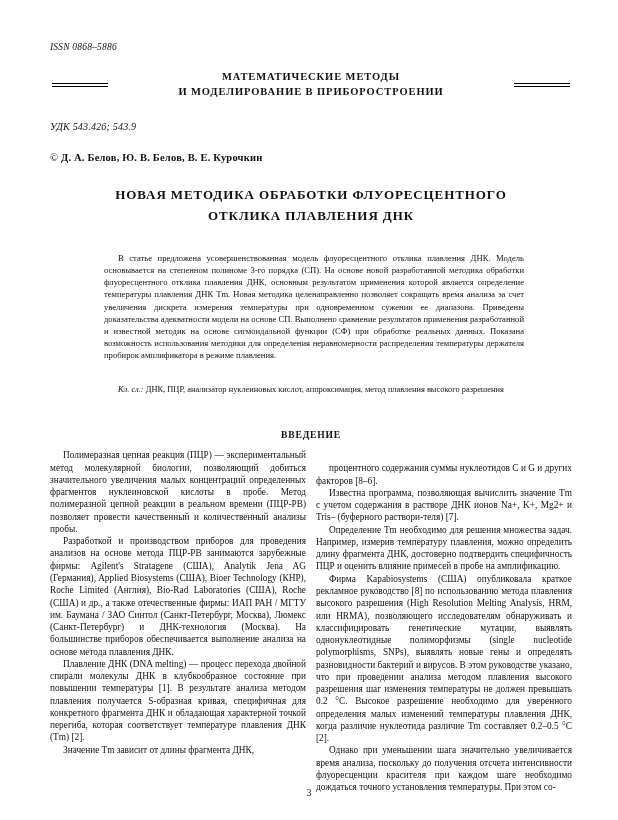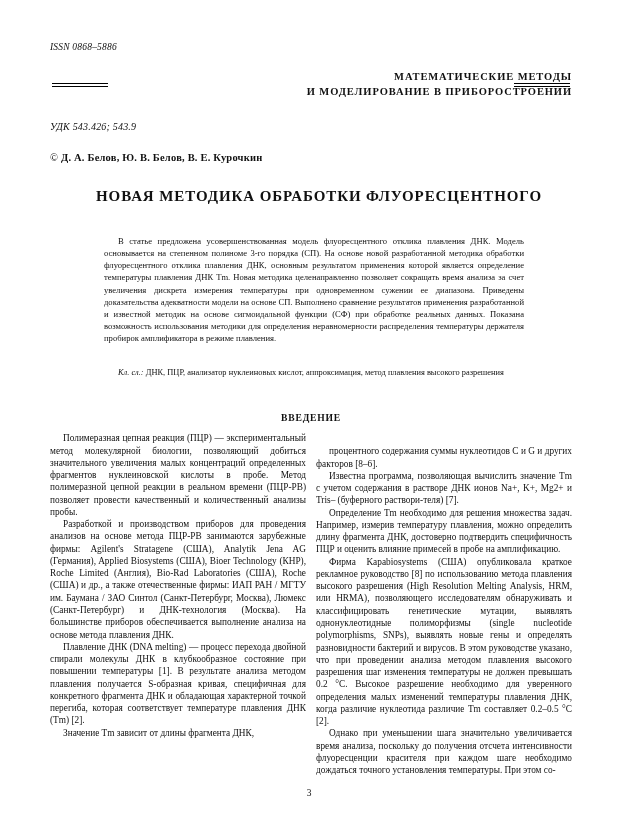--- a/index.html
+++ b/index.html
@@ -28,21 +28,21 @@
     flex: 0 0 auto;
     letter-spacing: 0.2px;
   }
   .journal-line {
     flex: 1 1 auto;
     text-align: center;
     padding-right: 4px;
   }
   .rubric {
     margin-top: 17px;
-    text-align: right;
+    text-align: center;
     font-size: 10.5px;
     font-weight: bold;
     letter-spacing: 0.9px;
     line-height: 1.45;
     position: relative;
   }
   .rubric .rule-left, .rubric .rule-right {
     position: absolute;
     top: 14px;
     width: 56px;
@@ -62,22 +62,22 @@
     margin-top: 20px;
     font-size: 10.5px;
     font-weight: bold;
     letter-spacing: 0.2px;
   }
   .authors .copyr {
     font-weight: normal;
   }
   .title {
     margin-top: 22px;
-    text-align: right;
-    font-size: 15px;
+    text-align: center;
+    font-size: 13px;
     font-weight: bold;
     letter-spacing: 0.9px;
     line-height: 1.55;
     padding: 0 30px;
   }
   .abstract {
     margin: 26px 48px 0 54px;
     font-size: 8.6px;
     line-height: 1.42;
     text-align: justify;
@@ -149,20 +149,21 @@
 
   <div class="udc">УДК 543.426; 543.9</div>
 
   <div class="authors">
     <span class="copyr">©</span>
     <span>Д. А. Белов, Ю. В. Белов, В. Е. Курочкин</span>
   </div>
 
   <div class="title">
     <div>НОВАЯ  МЕТОДИКА  ОБРАБОТКИ  ФЛУОРЕСЦЕНТНОГО</div>
+    <div>ОТКЛИКА  ПЛАВЛЕНИЯ  ДНК</div>
   </div>
 
   <div class="abstract">В статье предложена усовершенствованная модель флуоресцентного отклика плавления ДНК. Модель основывается на степенном полиноме 3-го порядка (СП). На основе новой разработанной методика обработки флуоресцентного отклика плавления ДНК, основным результатом применения которой является определение температуры плавления ДНК Tm. Новая методика целенаправленно позволяет сокращать время анализа за счет увеличения дискрета измерения температуры при одновременном сужении ее диапазона. Приведены доказательства адекватности модели на основе СП. Выполнено сравнение результатов применения разработанной и известной методик на основе сигмоидальной функции (СФ) при обработке реальных данных. Показана возможность использования методики для определения неравномерности распределения температуры держателя пробирок амплификатора в режиме плавления.</div>
 
   <div class="keywords">
     <span class="kw-label">Кл. сл.:</span>
     <span>ДНК, ПЦР, анализатор нуклеиновых кислот, аппроксимация, метод плавления высокого разрешения</span>
   </div>
 
   <div class="section-head">ВВЕДЕНИЕ</div>

